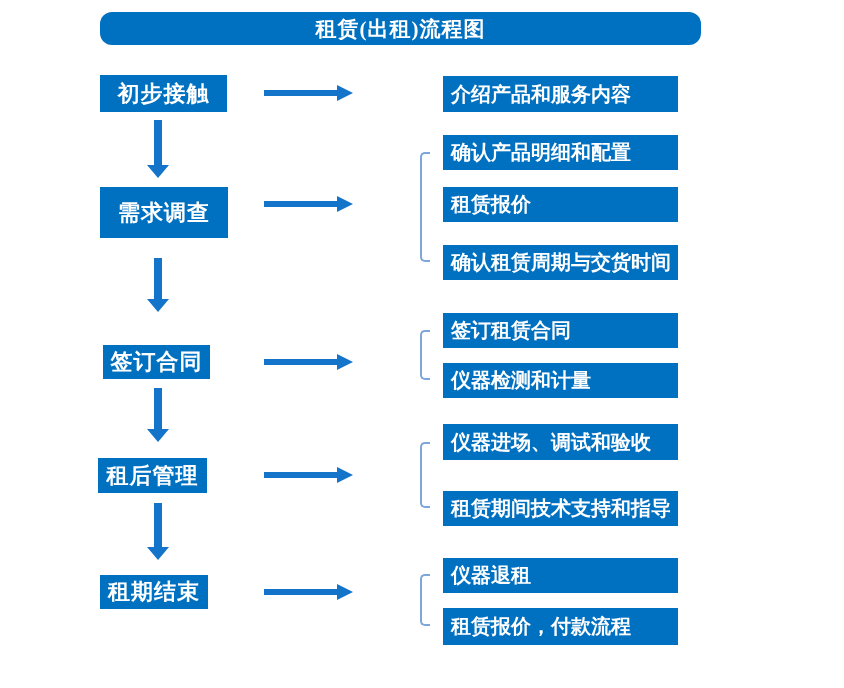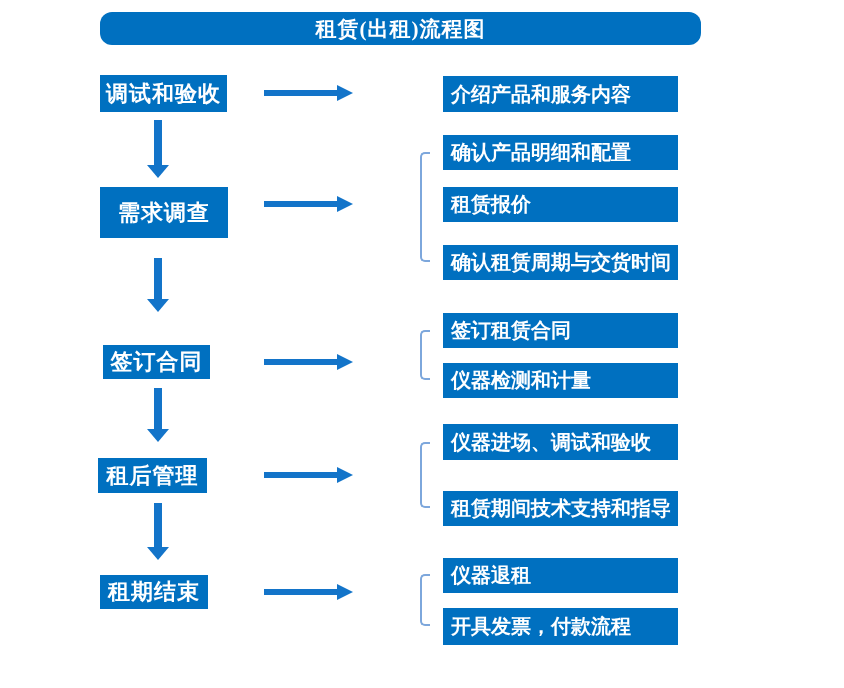--- a/index.html
+++ b/index.html
@@ -61,21 +61,21 @@
   .b2 { top:442px; height:66px; }
   .b3 { top:574px; height:52px; }
 </style>
 </head>
 <body>
 
 <div class="canvas">
 
   <div class="bluebox titlebar">租赁(出租)流程图</div>
 
-  <div class="bluebox stepbox step0">调试和验收</div>
+  <div class="bluebox stepbox step0">初步接触</div>
   <div class="bluebox stepbox step1">需求调查</div>
   <div class="bluebox stepbox step2">签订合同</div>
   <div class="bluebox stepbox step3">租后管理</div>
   <div class="bluebox stepbox step4">租期结束</div>
 
   <div class="varrow v0">
       <div class="stem"></div>
       <div class="head"></div>
     </div>
   <div class="varrow v1">
@@ -119,15 +119,15 @@
 
   <div class="bluebox outbox out0">介绍产品和服务内容</div>
   <div class="bluebox outbox out1">确认产品明细和配置</div>
   <div class="bluebox outbox out2">租赁报价</div>
   <div class="bluebox outbox out3">确认租赁周期与交货时间</div>
   <div class="bluebox outbox out4">签订租赁合同</div>
   <div class="bluebox outbox out5">仪器检测和计量</div>
   <div class="bluebox outbox out7">租赁期间技术支持和指导</div>
   <div class="bluebox outbox out6">仪器进场、调试和验收</div>
   <div class="bluebox outbox out8">仪器退租</div>
-  <div class="bluebox outbox out9">开具发票，付款流程</div>
+  <div class="bluebox outbox out9">租赁报价，付款流程</div>
 
 </div>
 
 </body></html>

